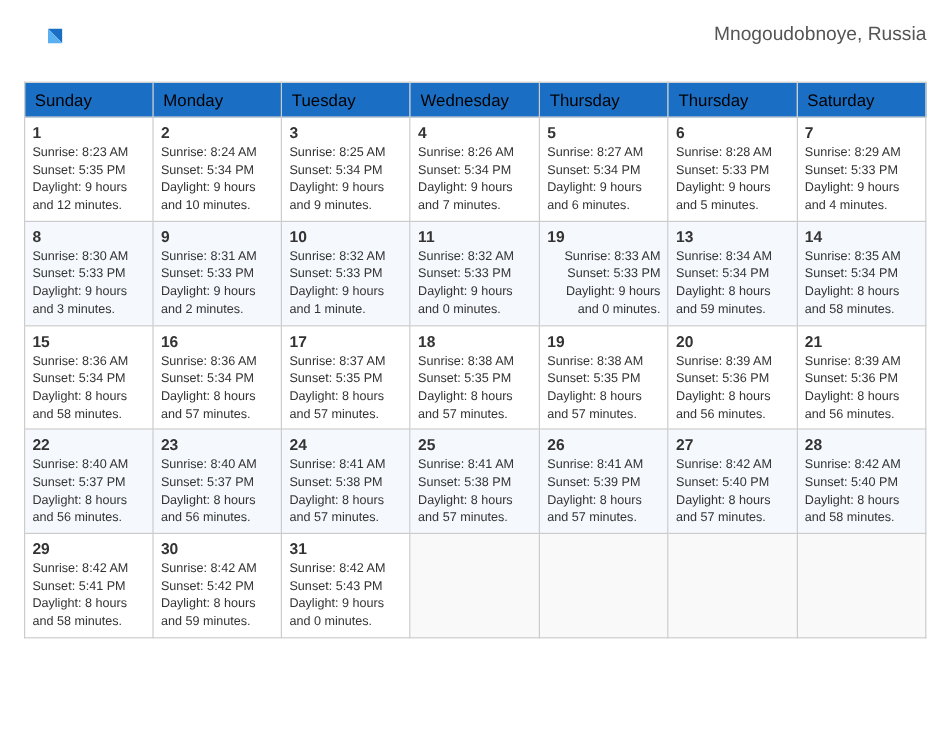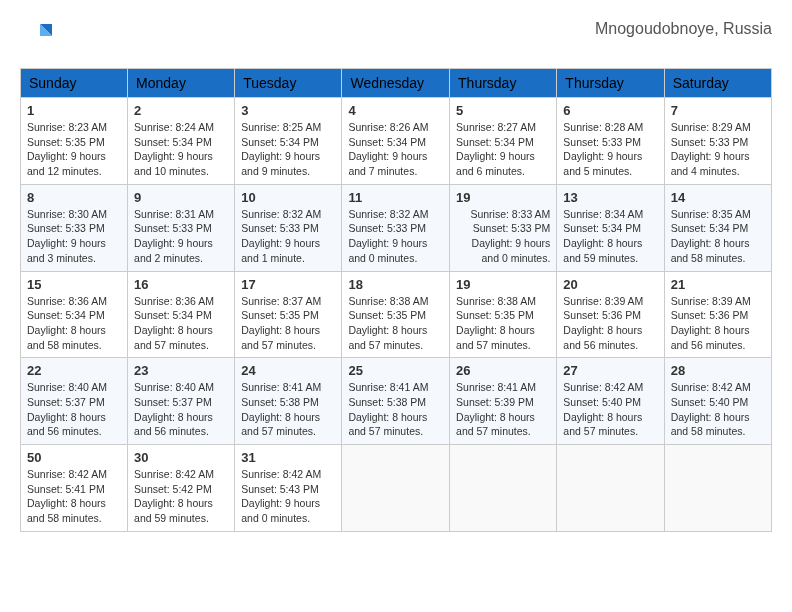--- a/index.html
+++ b/index.html
@@ -302,21 +302,21 @@
         <td>
           <span class="day-number">28</span>
           <div class="day-info" style="white-space: pre-line;">Sunrise: 8:42 AM
 Sunset: 5:40 PM
 Daylight: 8 hours
 and 58 minutes.</div>
         </td>
       </tr>
       <tr>
         <td>
-          <span class="day-number">50</span>
+          <span class="day-number">29</span>
           <div class="day-info" style="white-space: pre-line;">Sunrise: 8:42 AM
 Sunset: 5:41 PM
 Daylight: 8 hours
 and 58 minutes.</div>
         </td>
         <td>
           <span class="day-number">30</span>
           <div class="day-info" style="white-space: pre-line;">Sunrise: 8:42 AM
 Sunset: 5:42 PM
 Daylight: 8 hours

